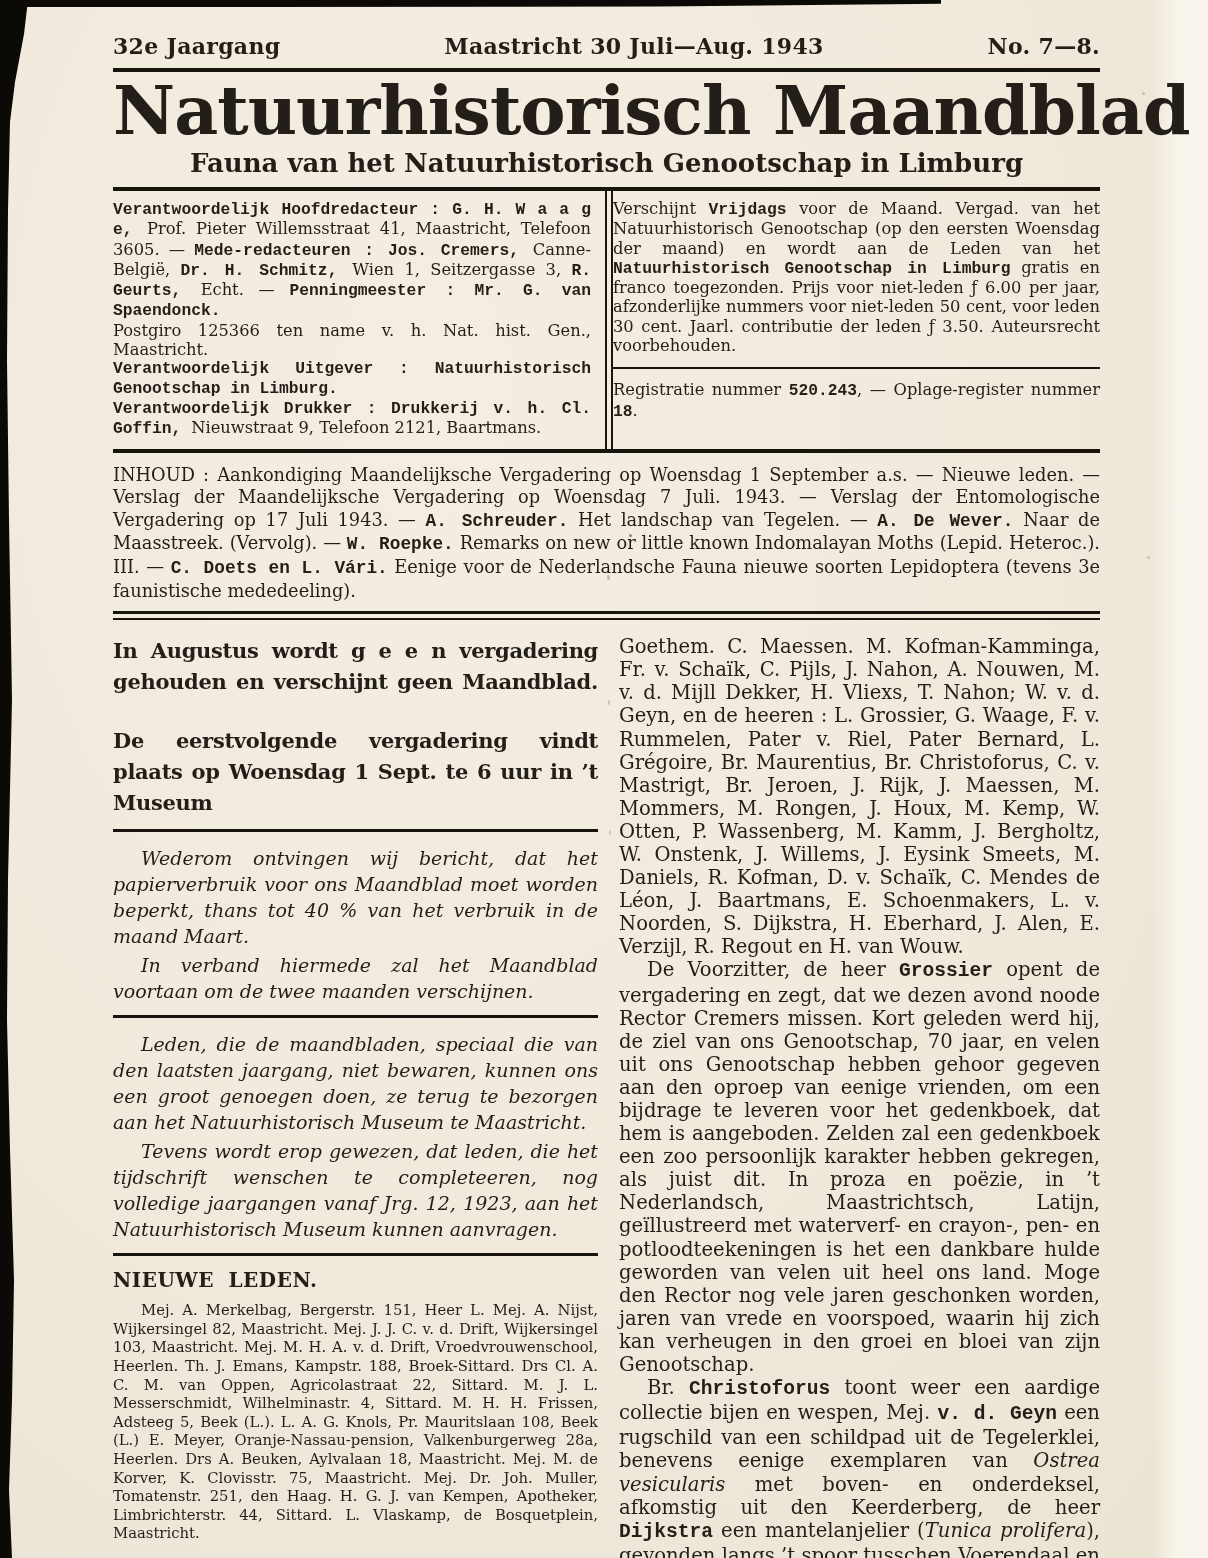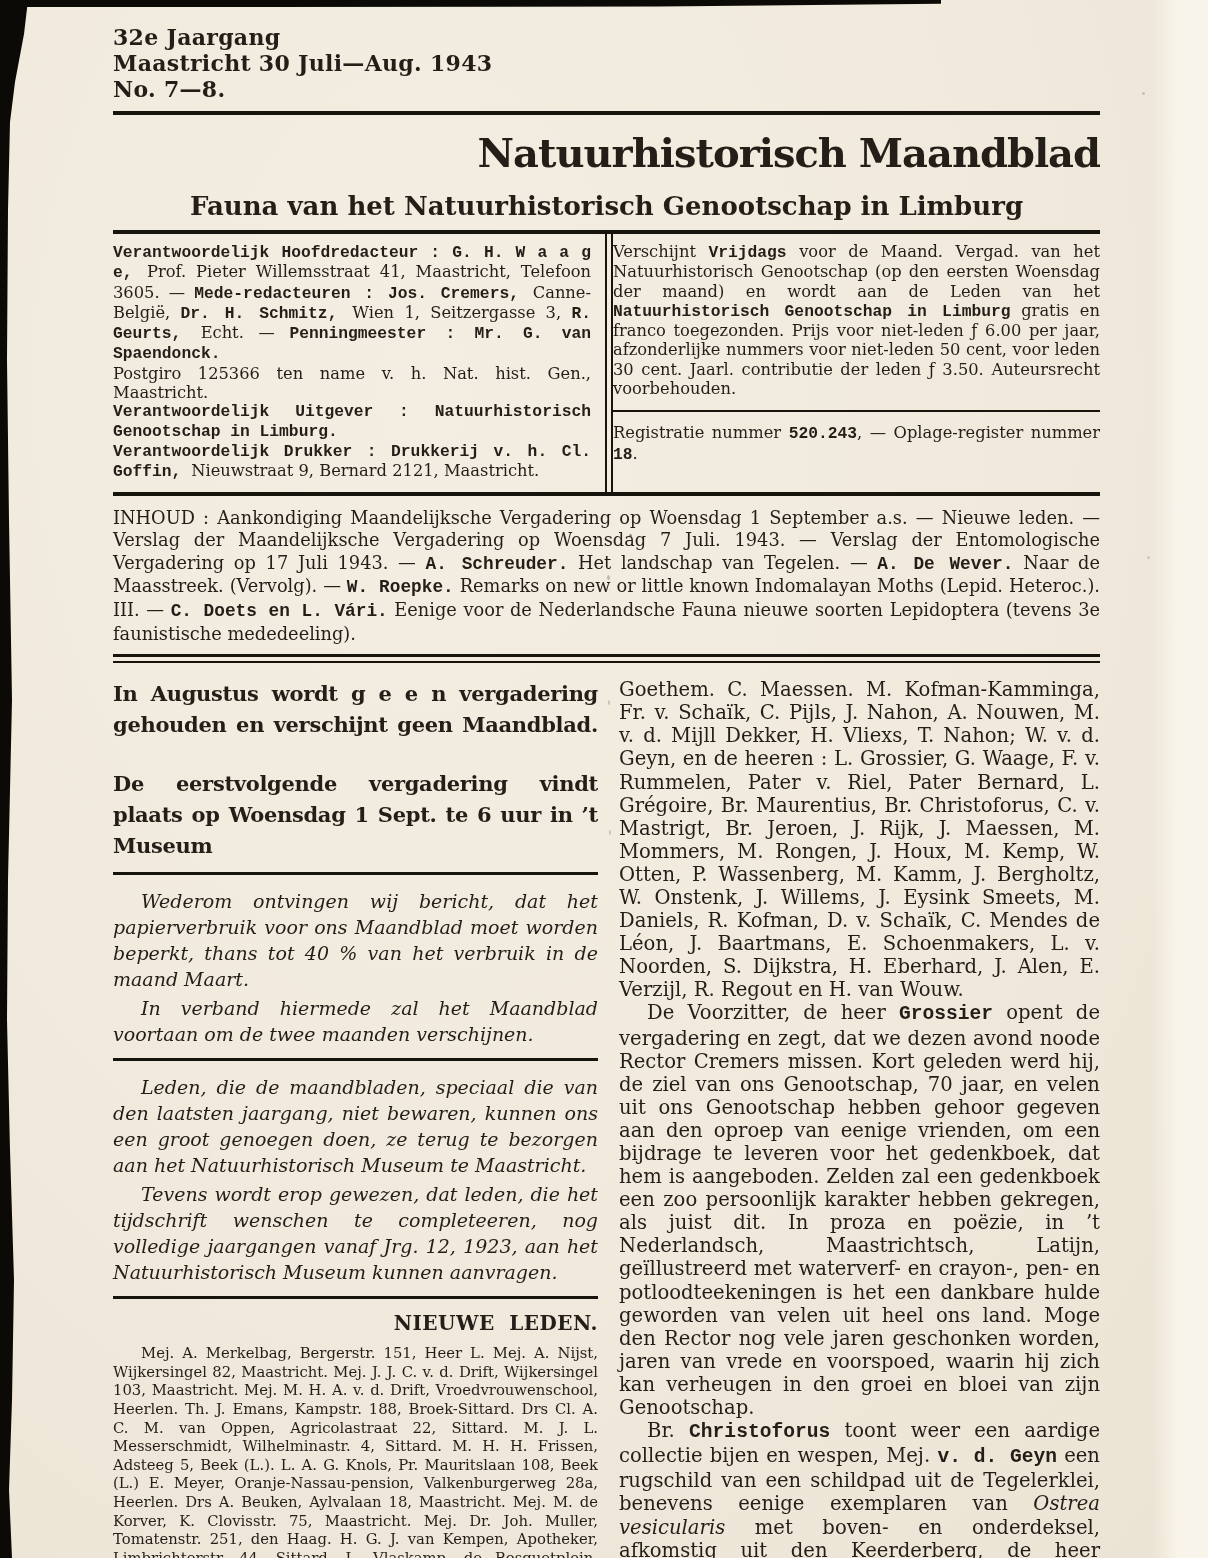--- a/index.html
+++ b/index.html
@@ -13,46 +13,46 @@
     background:linear-gradient(to right, rgba(248,244,235,0) 0, rgba(249,245,236,.95) 26px);
     pointer-events:none;}
   .edge-top{position:absolute;left:0;top:0;width:941px;height:7px;background:#0b0a07;
     clip-path:polygon(0 0,100% 0,100% 55%,70% 92%,28% 100%,0 100%);}
   .edge-left-svg{position:absolute;left:0;top:0;}
   .speck{position:absolute;border-radius:50%;background:rgba(62,52,40,.55);}
   .content{position:absolute;left:113px;top:0;width:987px;}
   .b{font-weight:bold;font-family:Liberation Mono, monospace;}
   .i{font-style:italic;}
   p{margin:0;}
-  .issue-line{display:flex;align-items:baseline;margin-top:24px;font-weight:bold;font-size:22px;letter-spacing:.3px;flex-direction:column;}
+  .issue-line{display:flex;align-items:baseline;margin-top:33px;font-weight:bold;font-size:22px;letter-spacing:.3px;}
   .issue-line .mid{flex:1;text-align:center;}
   .rule{background:#17130d;}
   .rule-header{height:4px;margin-top:9px;}
-  h1.title{font-size:40px;line-height:66px;margin:5px 0 0;text-align:right;font-weight:bold;letter-spacing:-1px;white-space:nowrap;}
+  h1.title{font-size:68px;line-height:66px;margin:5px 0 0;text-align:right;font-weight:bold;letter-spacing:-1px;white-space:nowrap;}
   h2.subtitle{font-size:26px;margin:5px 0 0;text-align:center;font-weight:bold;}
   .rule-thick{height:4px;margin-top:9px;}
   .masthead{display:flex;padding:8px 0 10px;font-size:16.3px;line-height:19.3px;text-align:justify;}
   .masthead-col.leftc{width:478px;padding-right:14px;}
   .masthead-divider{width:4px;border-left:2px solid #17130d;border-right:2px solid #17130d;margin-top:-8px;margin-bottom:-10px;}
   .masthead-col.rightc{flex:1;}
   .masthead .rule-thin{height:2px;margin:12px 0 11px;}
   .inhoud{font-size:17.8px;line-height:22.6px;text-align:justify;margin-top:11px;}
   .rule-double{margin-top:9px;}
   .rule-double i{display:block;height:3px;background:#17130d;}
   .rule-double i + i{height:2px;margin-top:4px;}
   .body-cols{display:flex;margin-top:15px;font-size:19.6px;line-height:23.1px;text-align:justify;}
   .col-left{width:485px;}
   .col-right{flex:1;margin-left:21px;}
   .ind{text-indent:28px;}
   .announce{font-weight:bold;font-size:21px;line-height:31px;letter-spacing:-.3px;text-align:justify;text-align-last:justify;}
   .announce + .announce{margin-top:28px;}
   .rule-col{height:3px;margin:11px 0 13px;}
   .it{font-style:italic;font-size:19px;line-height:26px;}
   .it + .it{margin-top:3px;}
-  h3.nl-head{font-size:20px;margin:2px 0 9px;text-align:right;font-weight:bold;word-spacing:7px;letter-spacing:.5px;}
+  h3.nl-head{font-size:20px;margin:2px 0 9px;text-align:left;font-weight:bold;word-spacing:7px;letter-spacing:.5px;}
   .smalltext{font-size:14.8px;line-height:18.6px;}
   h3.report{font-size:20.5px;line-height:26.5px;margin:13px 0 8px;text-align:center;font-weight:bold;letter-spacing:.3px;}
   h3.report span{display:block;}
 </style>
 </head>
 <body>
 
 <div class="page">
 
   <svg class="edge-left-svg" width="34" height="1558" viewBox="0 0 34 1558">
@@ -81,21 +81,21 @@
     <h1 class="title">Natuurhistorisch Maandblad</h1>
     <h2 class="subtitle">Fauna van het Natuurhistorisch Genootschap in Limburg</h2>
 
     <div class="rule rule-thick"></div>
 
     <section class="masthead">
       <div class="masthead-col leftc">
         <p><span class="b">Verantwoordelijk Hoofdredacteur : G. H. W a a g e, </span><span>Prof. Pieter Willemsstraat 41, Maastricht, Telefoon 3605. — </span><span class="b">Mede-redacteuren : Jos. Cremers, </span><span>Canne-België, </span><span class="b">Dr. H. Schmitz, </span><span>Wien 1, Seitzergasse 3, </span><span class="b">R. Geurts, </span><span>Echt. — </span><span class="b">Penningmeester : Mr. G. van Spaendonck.</span></p>
         <p>Postgiro 125366 ten name v. h. Nat. hist. Gen., Maastricht.</p>
         <p class="b">Verantwoordelijk Uitgever : Natuurhistorisch Genootschap in Limburg.</p>
-        <p><span class="b">Verantwoordelijk Drukker : Drukkerij v. h. Cl. Goffin, </span><span>Nieuwstraat 9, Bernard 2121, Maastricht.</span></p>
+        <p><span class="b">Verantwoordelijk Drukker : Drukkerij v. h. Cl. Goffin, </span><span>Nieuwstraat 9, Telefoon 2121, Baartmans.</span></p>
       </div>
       <div class="masthead-divider"></div>
       <div class="masthead-col rightc">
         <p><span>Verschijnt </span><span class="b">Vrijdags</span><span> voor de Maand. Vergad. van het Natuurhistorisch Genootschap (op den eersten Woensdag der maand) en wordt aan de Leden van het </span><span class="b">Natuurhistorisch Genootschap in Limburg</span><span> gratis en franco toegezonden. Prijs voor niet-leden ƒ 6.00 per jaar, afzonderlijke nummers voor niet-leden 50 cent, voor leden 30 cent. Jaarl. contributie der leden ƒ 3.50. Auteursrecht voorbehouden.</span></p>
         <div class="rule rule-thin"></div>
         <p><span>Registratie nummer </span><span class="b">520.243</span><span>, — Oplage-register nummer </span><span class="b">18</span><span>.</span></p>
       </div>
     </section>
 
     <div class="rule rule-thick" style="margin-top:0;"></div>

